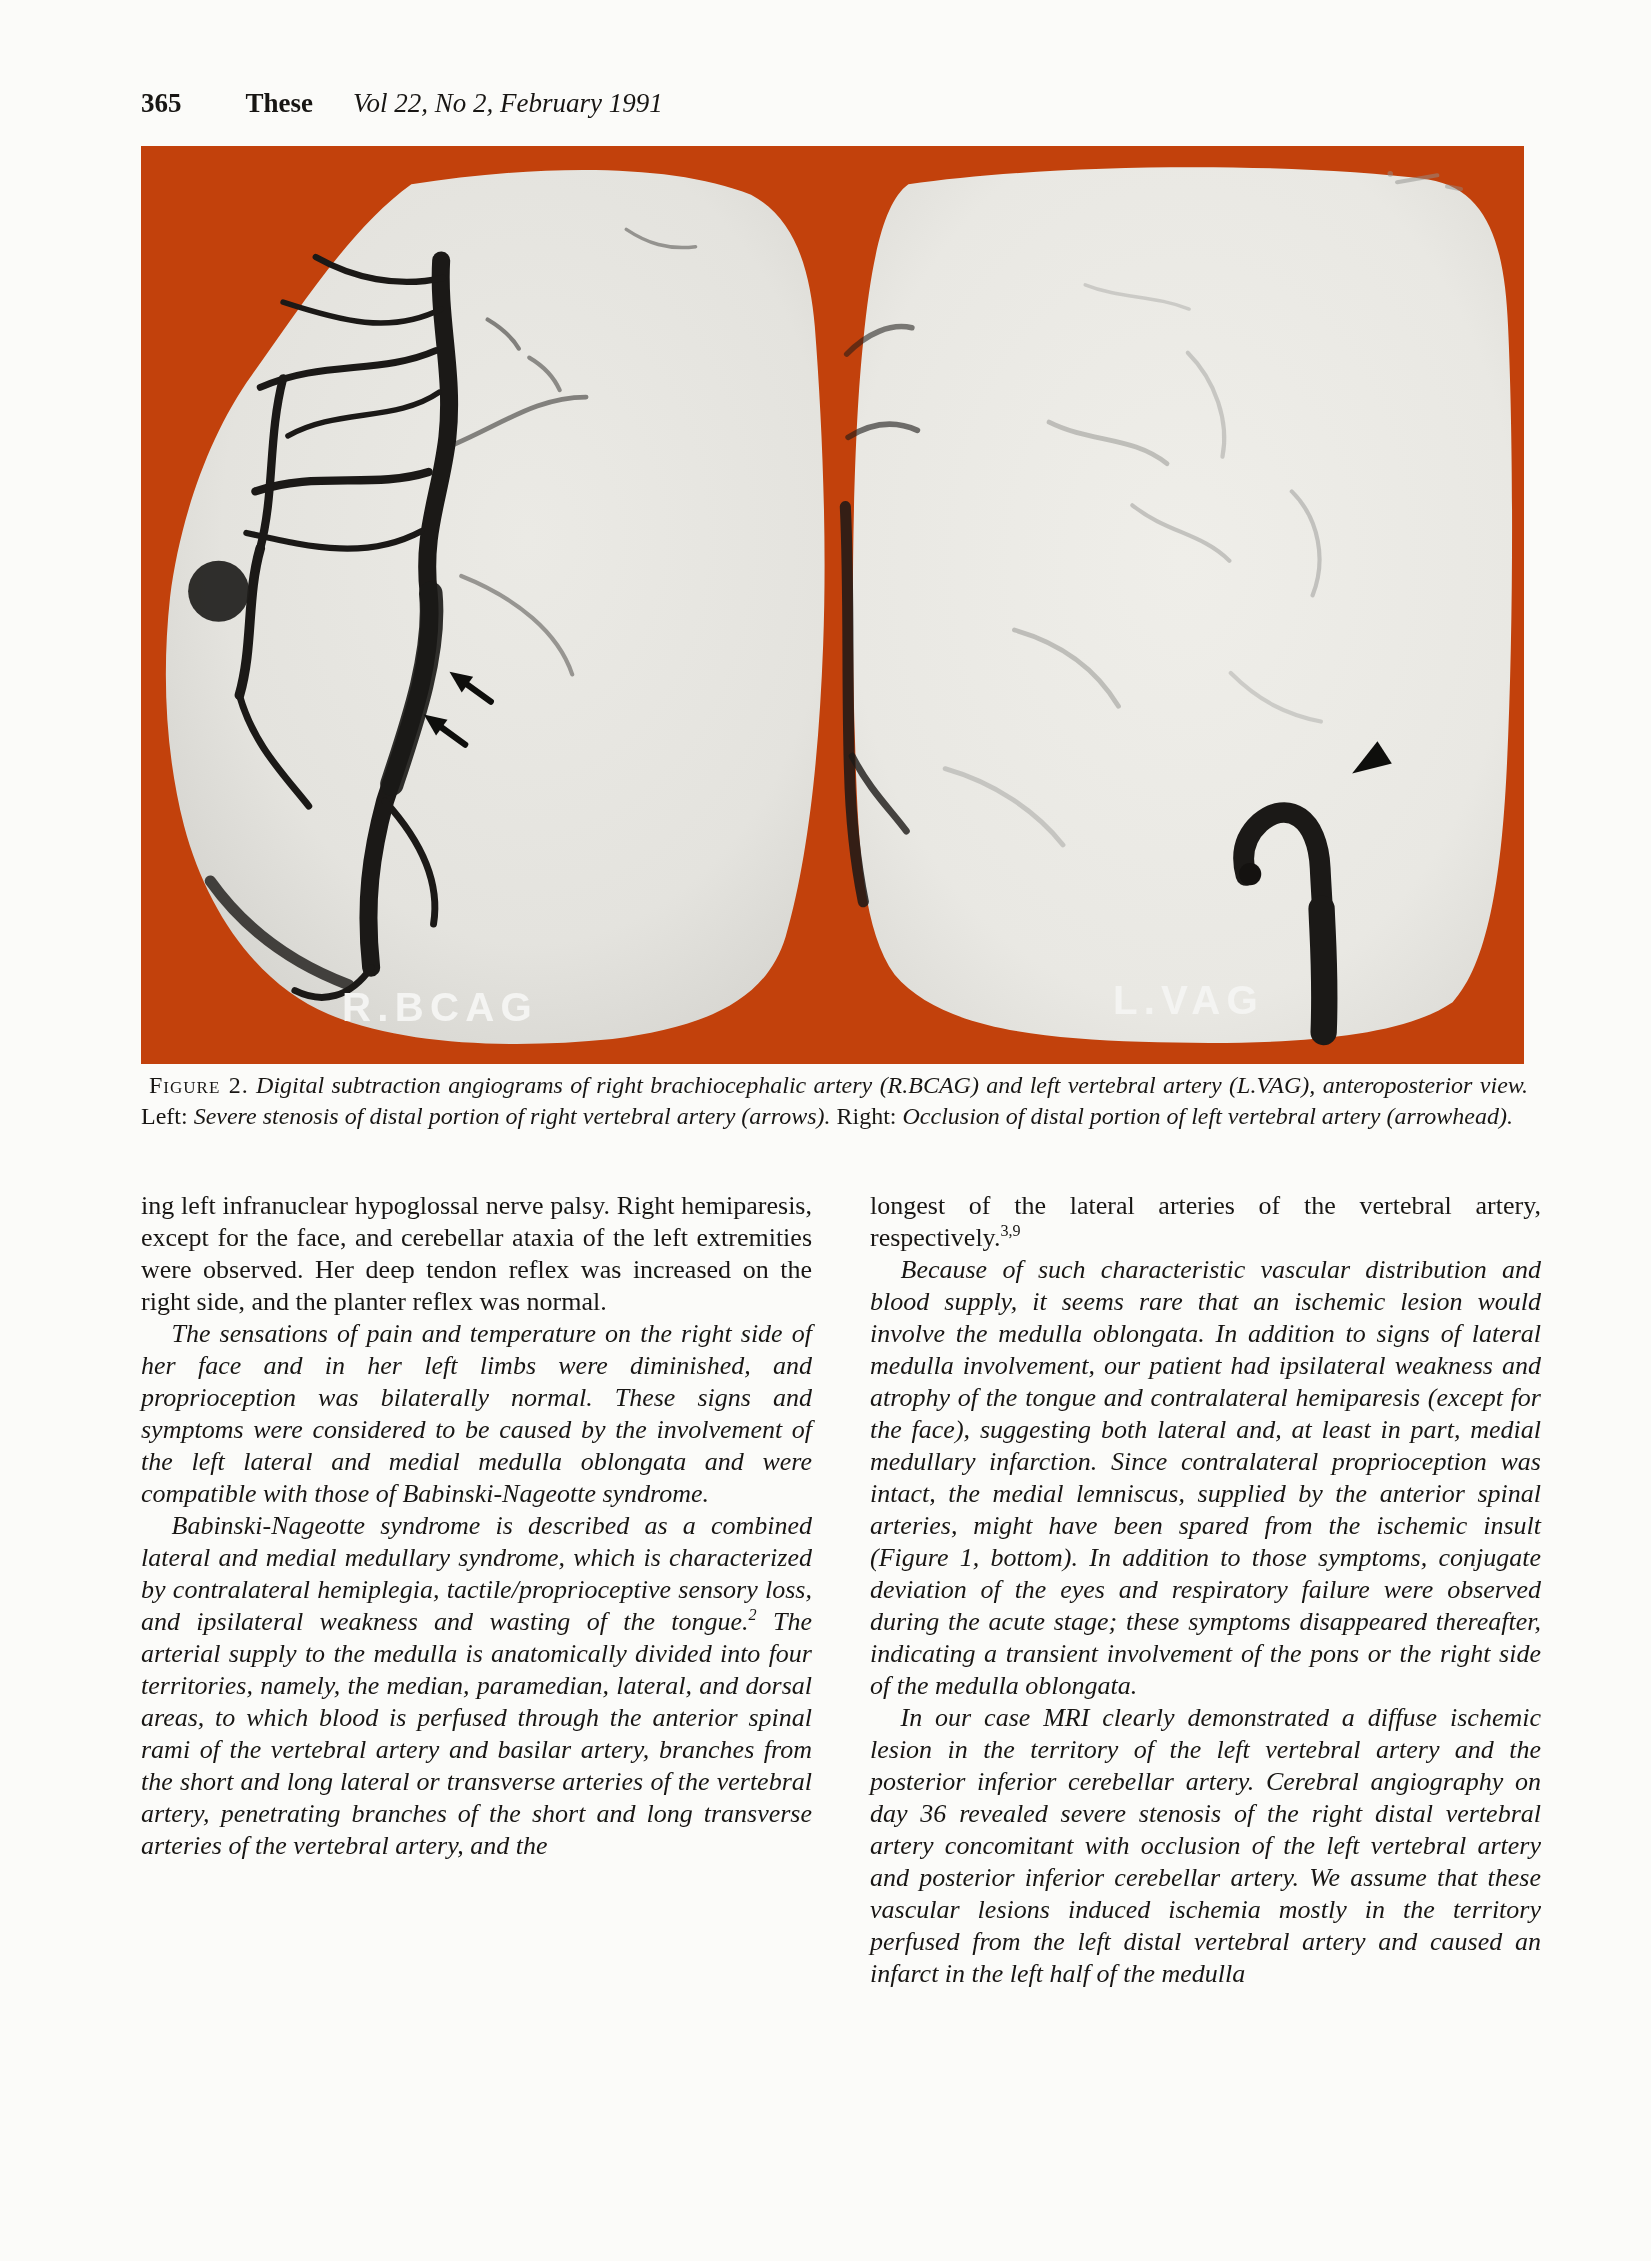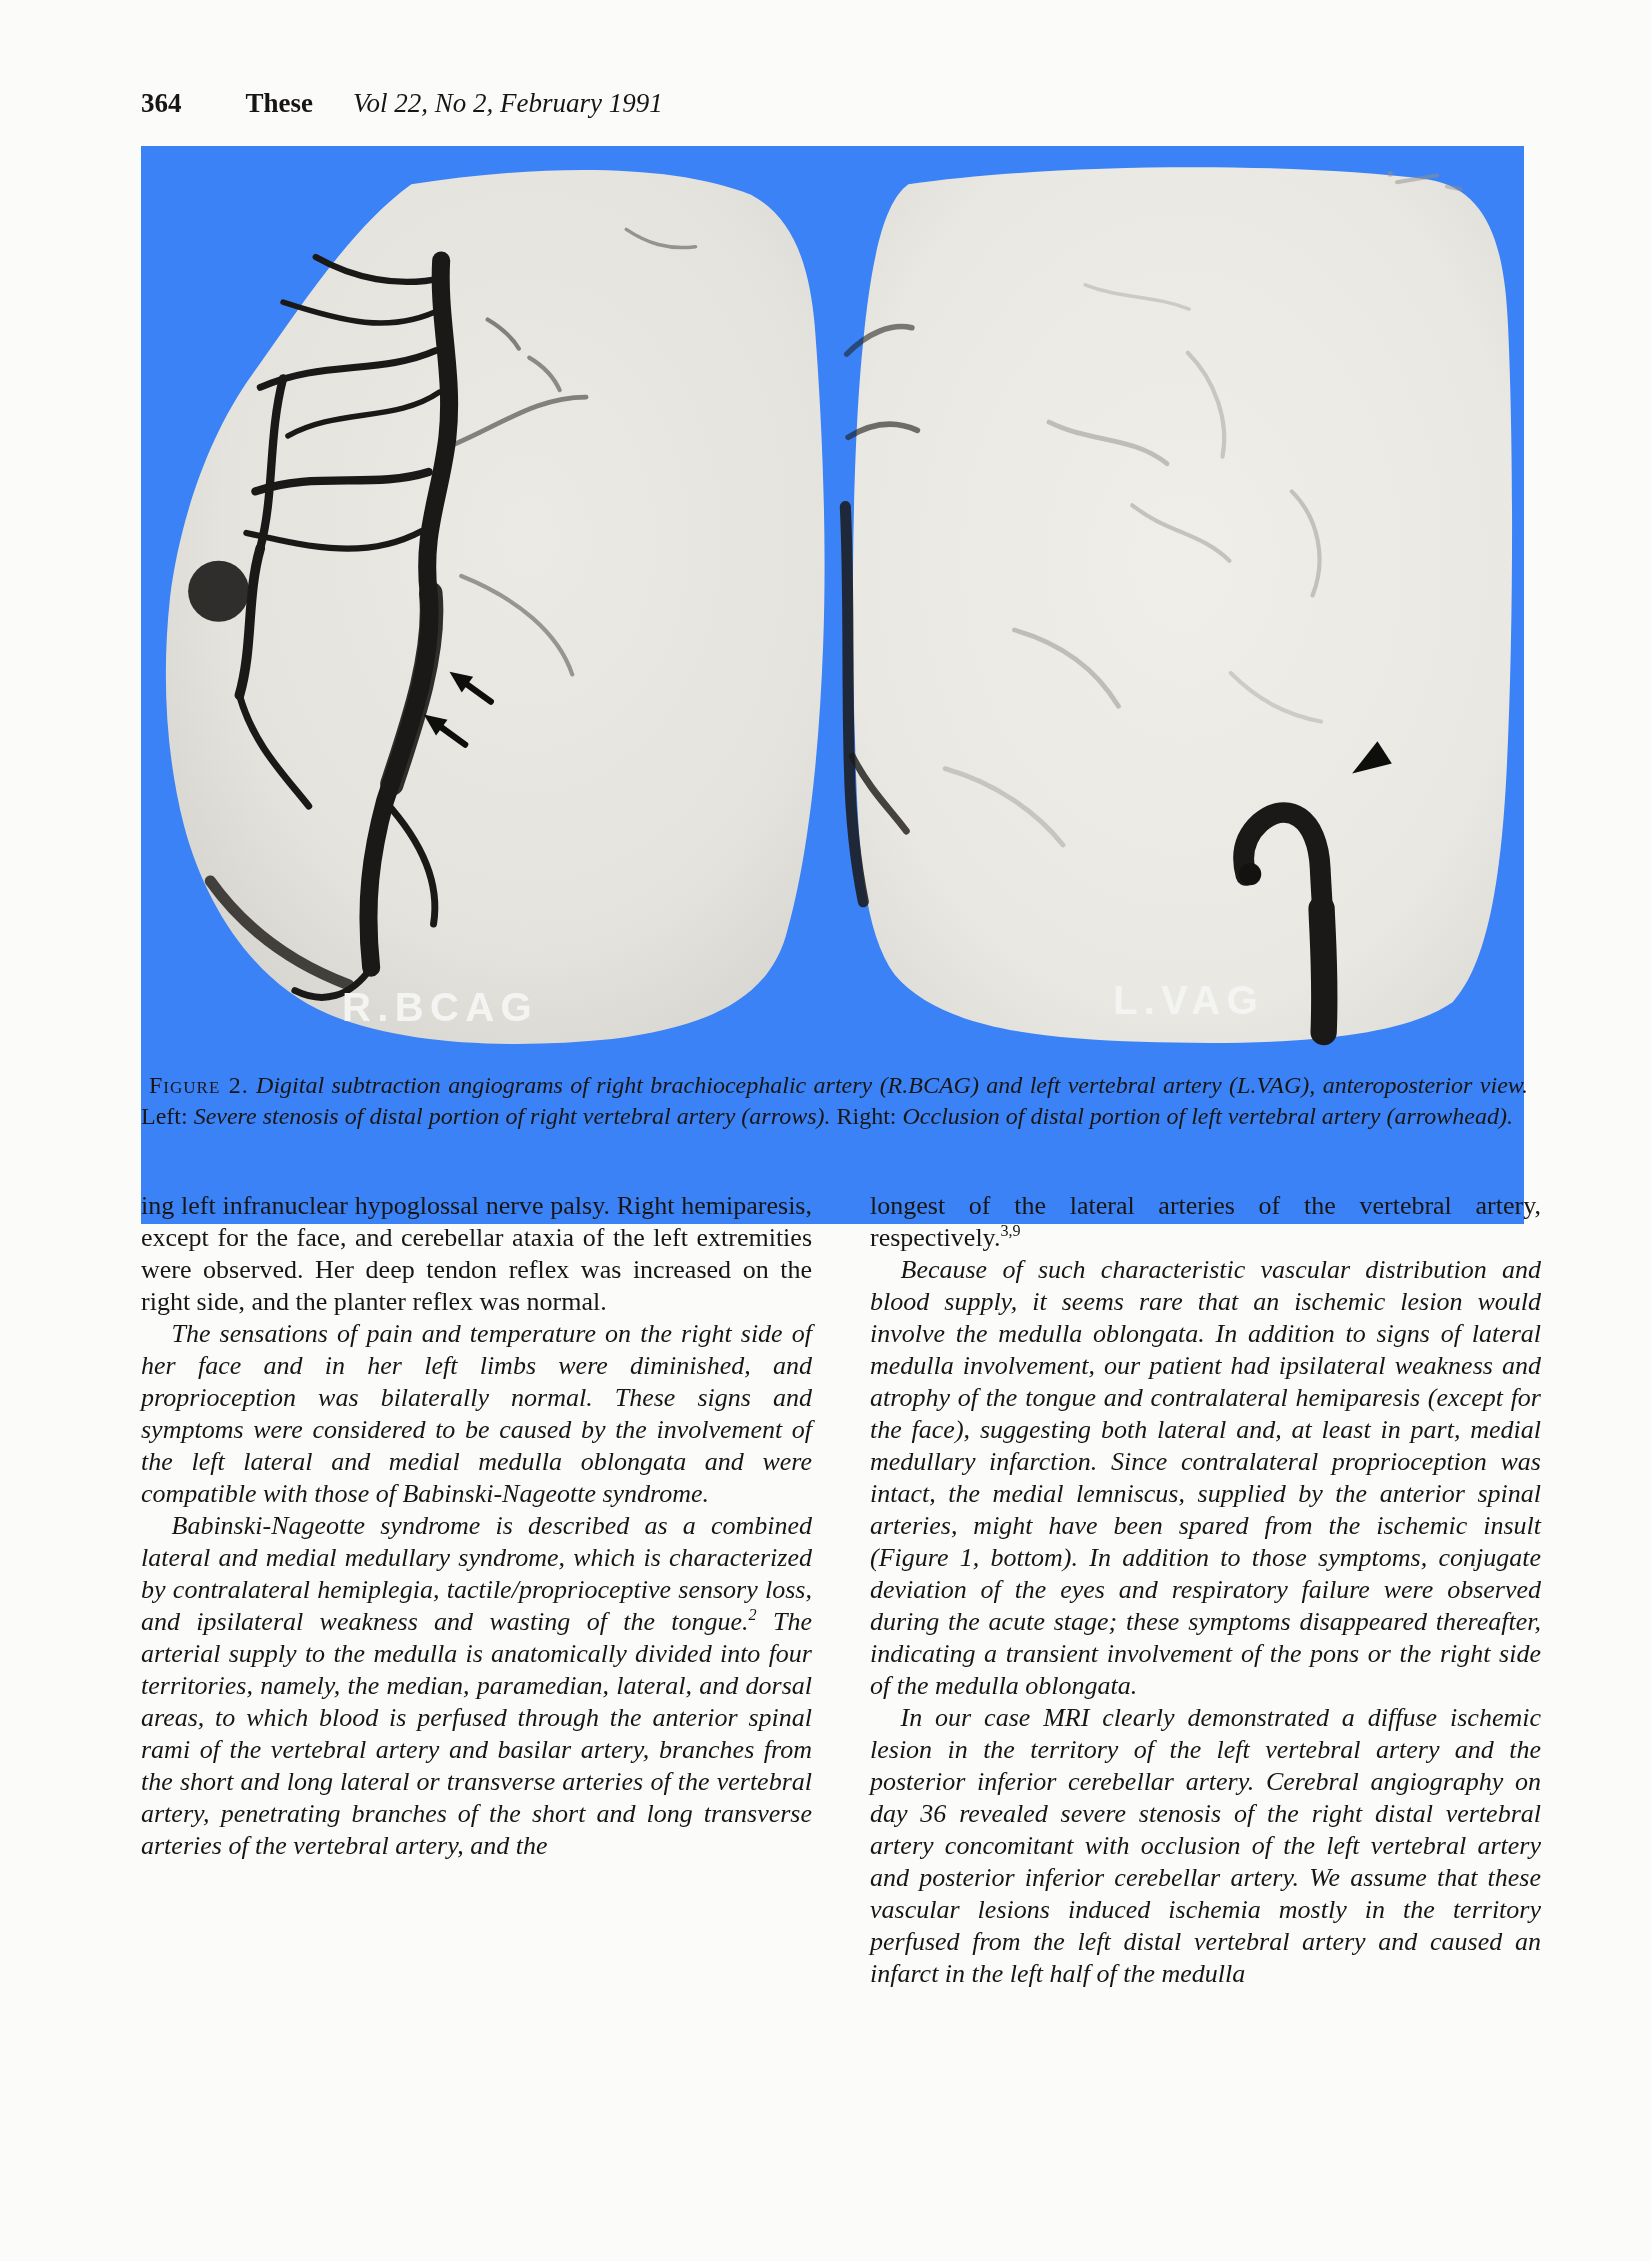--- a/index.html
+++ b/index.html
@@ -16,22 +16,22 @@
   .header{
     position:absolute; left:141px; top:87px; width:1387px;
     display:flex; align-items:baseline;
     font-size:27px; line-height:32px;
   }
   .page-number{font-weight:bold; margin-right:64px;}
   .journal-title{font-weight:bold; margin-right:40px;}
   .issue-info{font-style:italic;}
   
   .figure{
-    position:absolute; left:141px; top:146px; width:1383px; height:1078px;
-    background:#3b82f6;
+    position:absolute; left:141px; top:146px; width:1383px; height:918px;
+    background:#c2410c;
   }
   .figure svg{display:block;}
   .v{fill:none; stroke:#1b1917; stroke-linecap:round; stroke-linejoin:round;}
   .vf{fill:none; stroke:#8f8f8b; stroke-linecap:round;}
   .fig-label{
     font-family:"Liberation Sans", sans-serif;
     font-weight:bold; font-size:58px; letter-spacing:9px;
   }
   
   .caption{
@@ -55,21 +55,21 @@
     margin:19.4px 0 14px 0;
   }
   sup{font-size:0.62em; line-height:0; vertical-align:super;}
 </style>
 </head>
 <body>
 
 <div class="page">
 
   <div class="header">
-    <span class="page-number">364</span>
+    <span class="page-number">365</span>
     <span class="journal-title">These</span>
     <span class="issue-info">Vol 22, No 2, February 1991</span>
   </div>
 
   <div class="figure">
     <svg width="1383" height="914" viewBox="0 0 1995 1318">
       <defs>
         <radialGradient id="filmL" cx="55%" cy="42%" r="75%">
           <stop offset="0%" stop-color="#ebeae5"></stop>
           <stop offset="62%" stop-color="#e4e3de"></stop>

